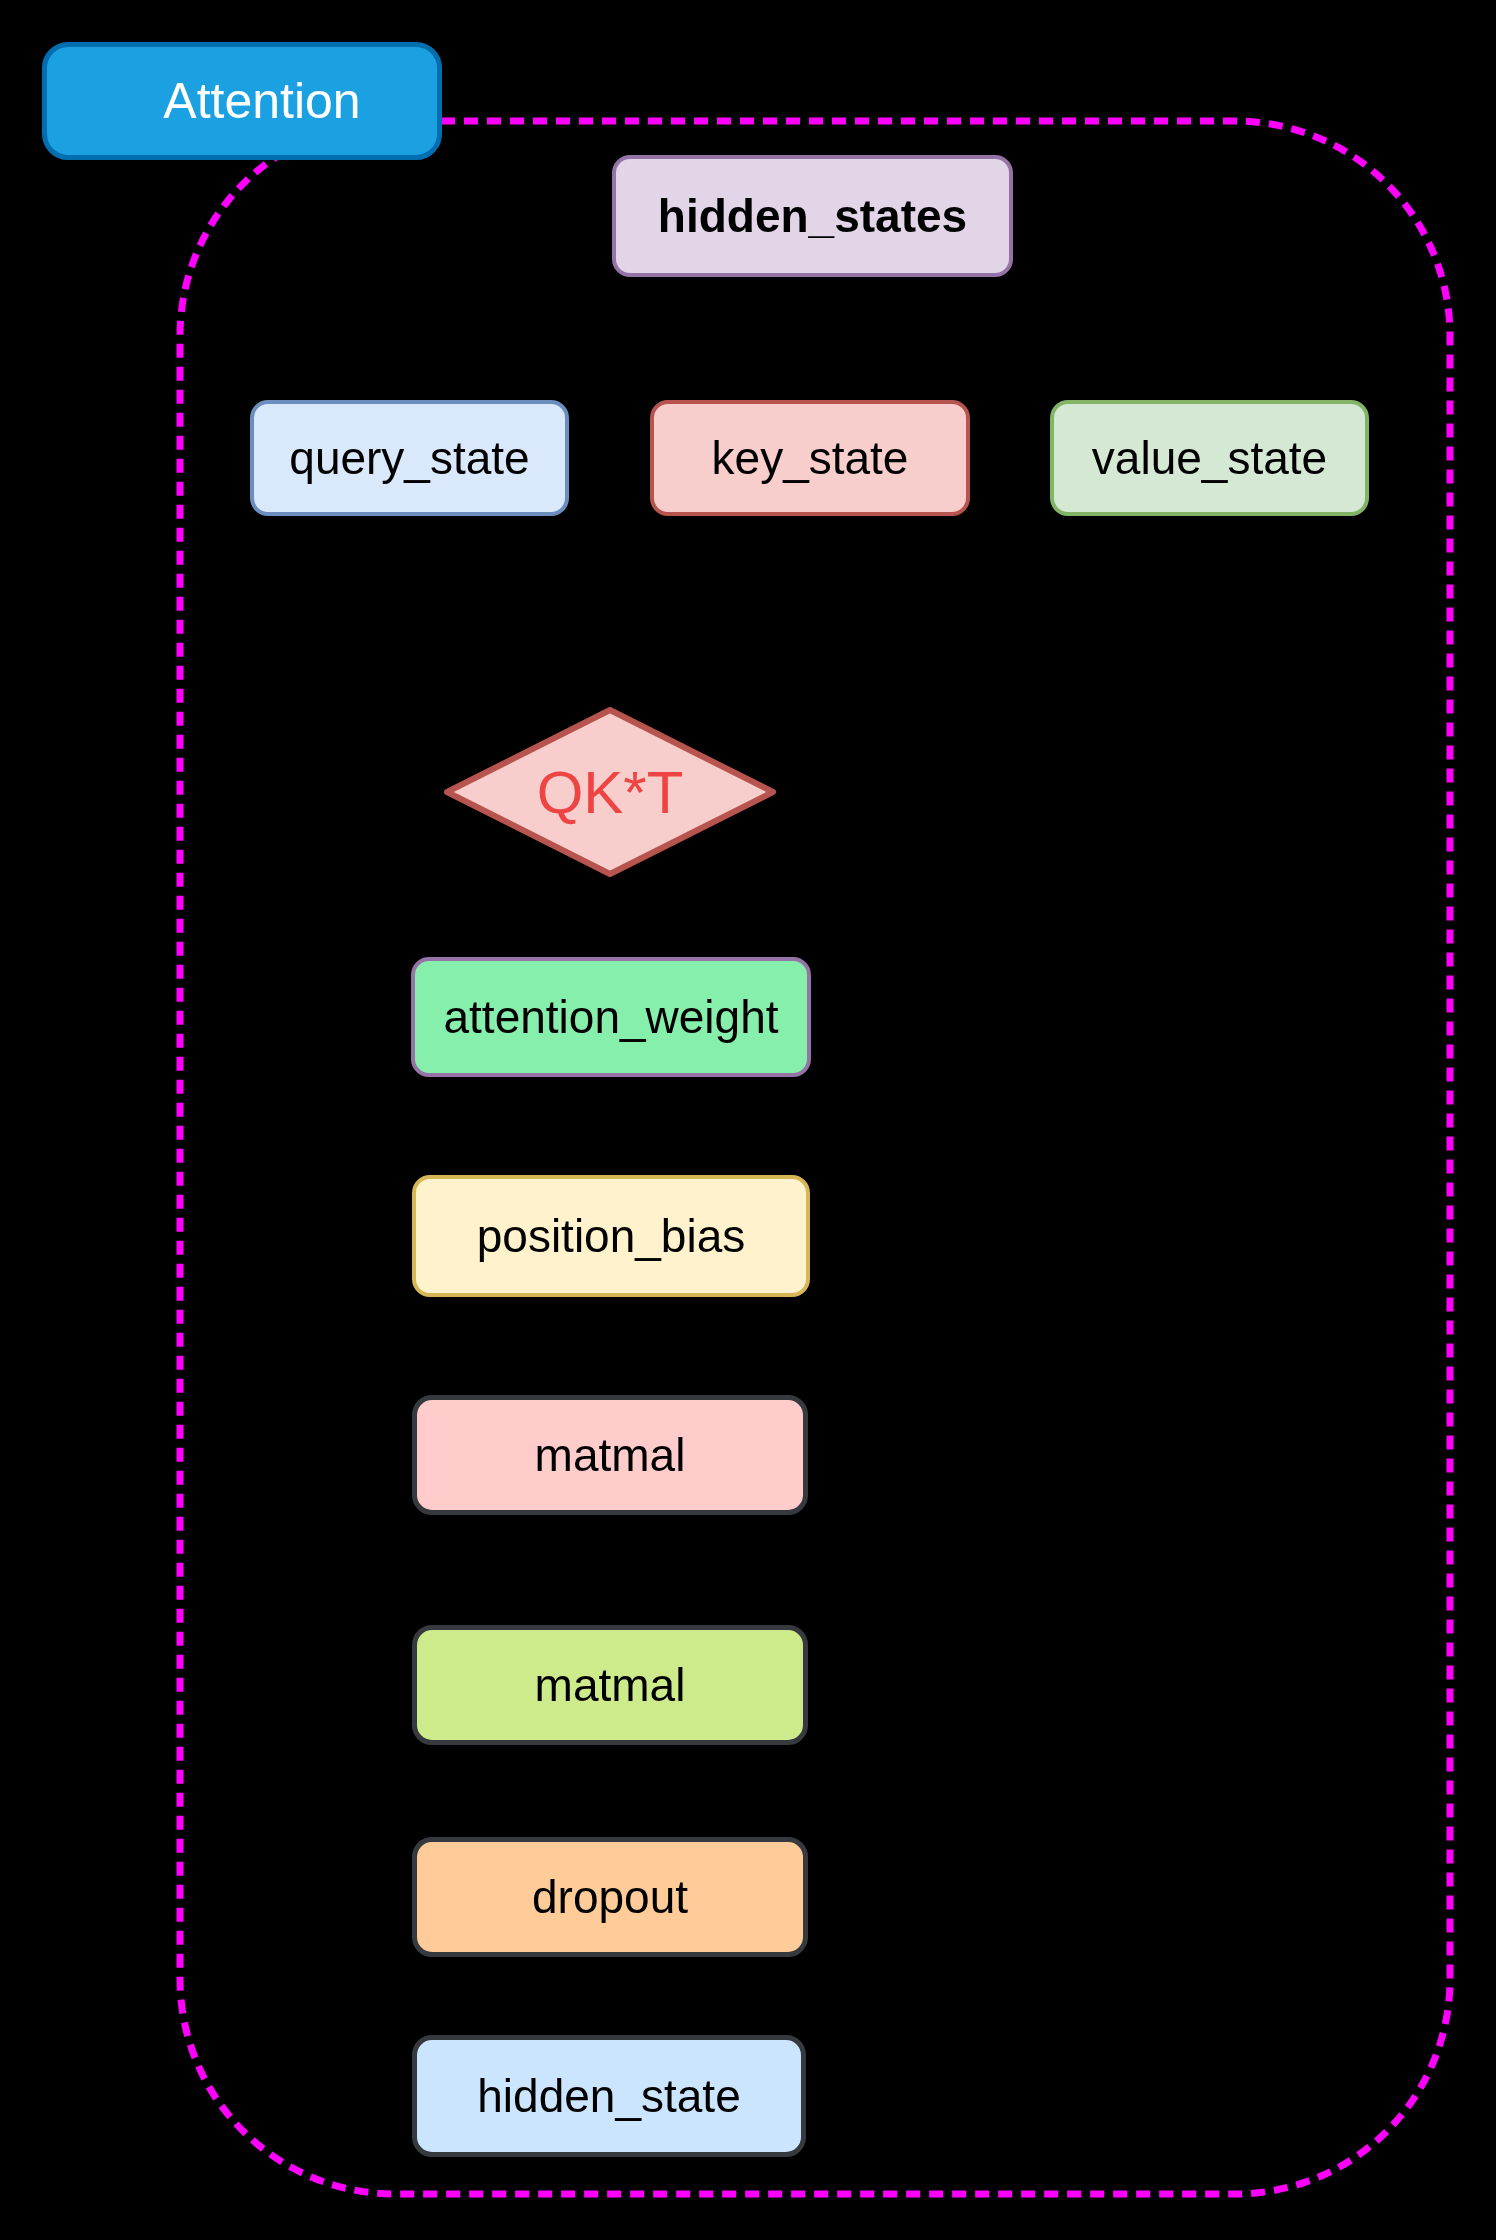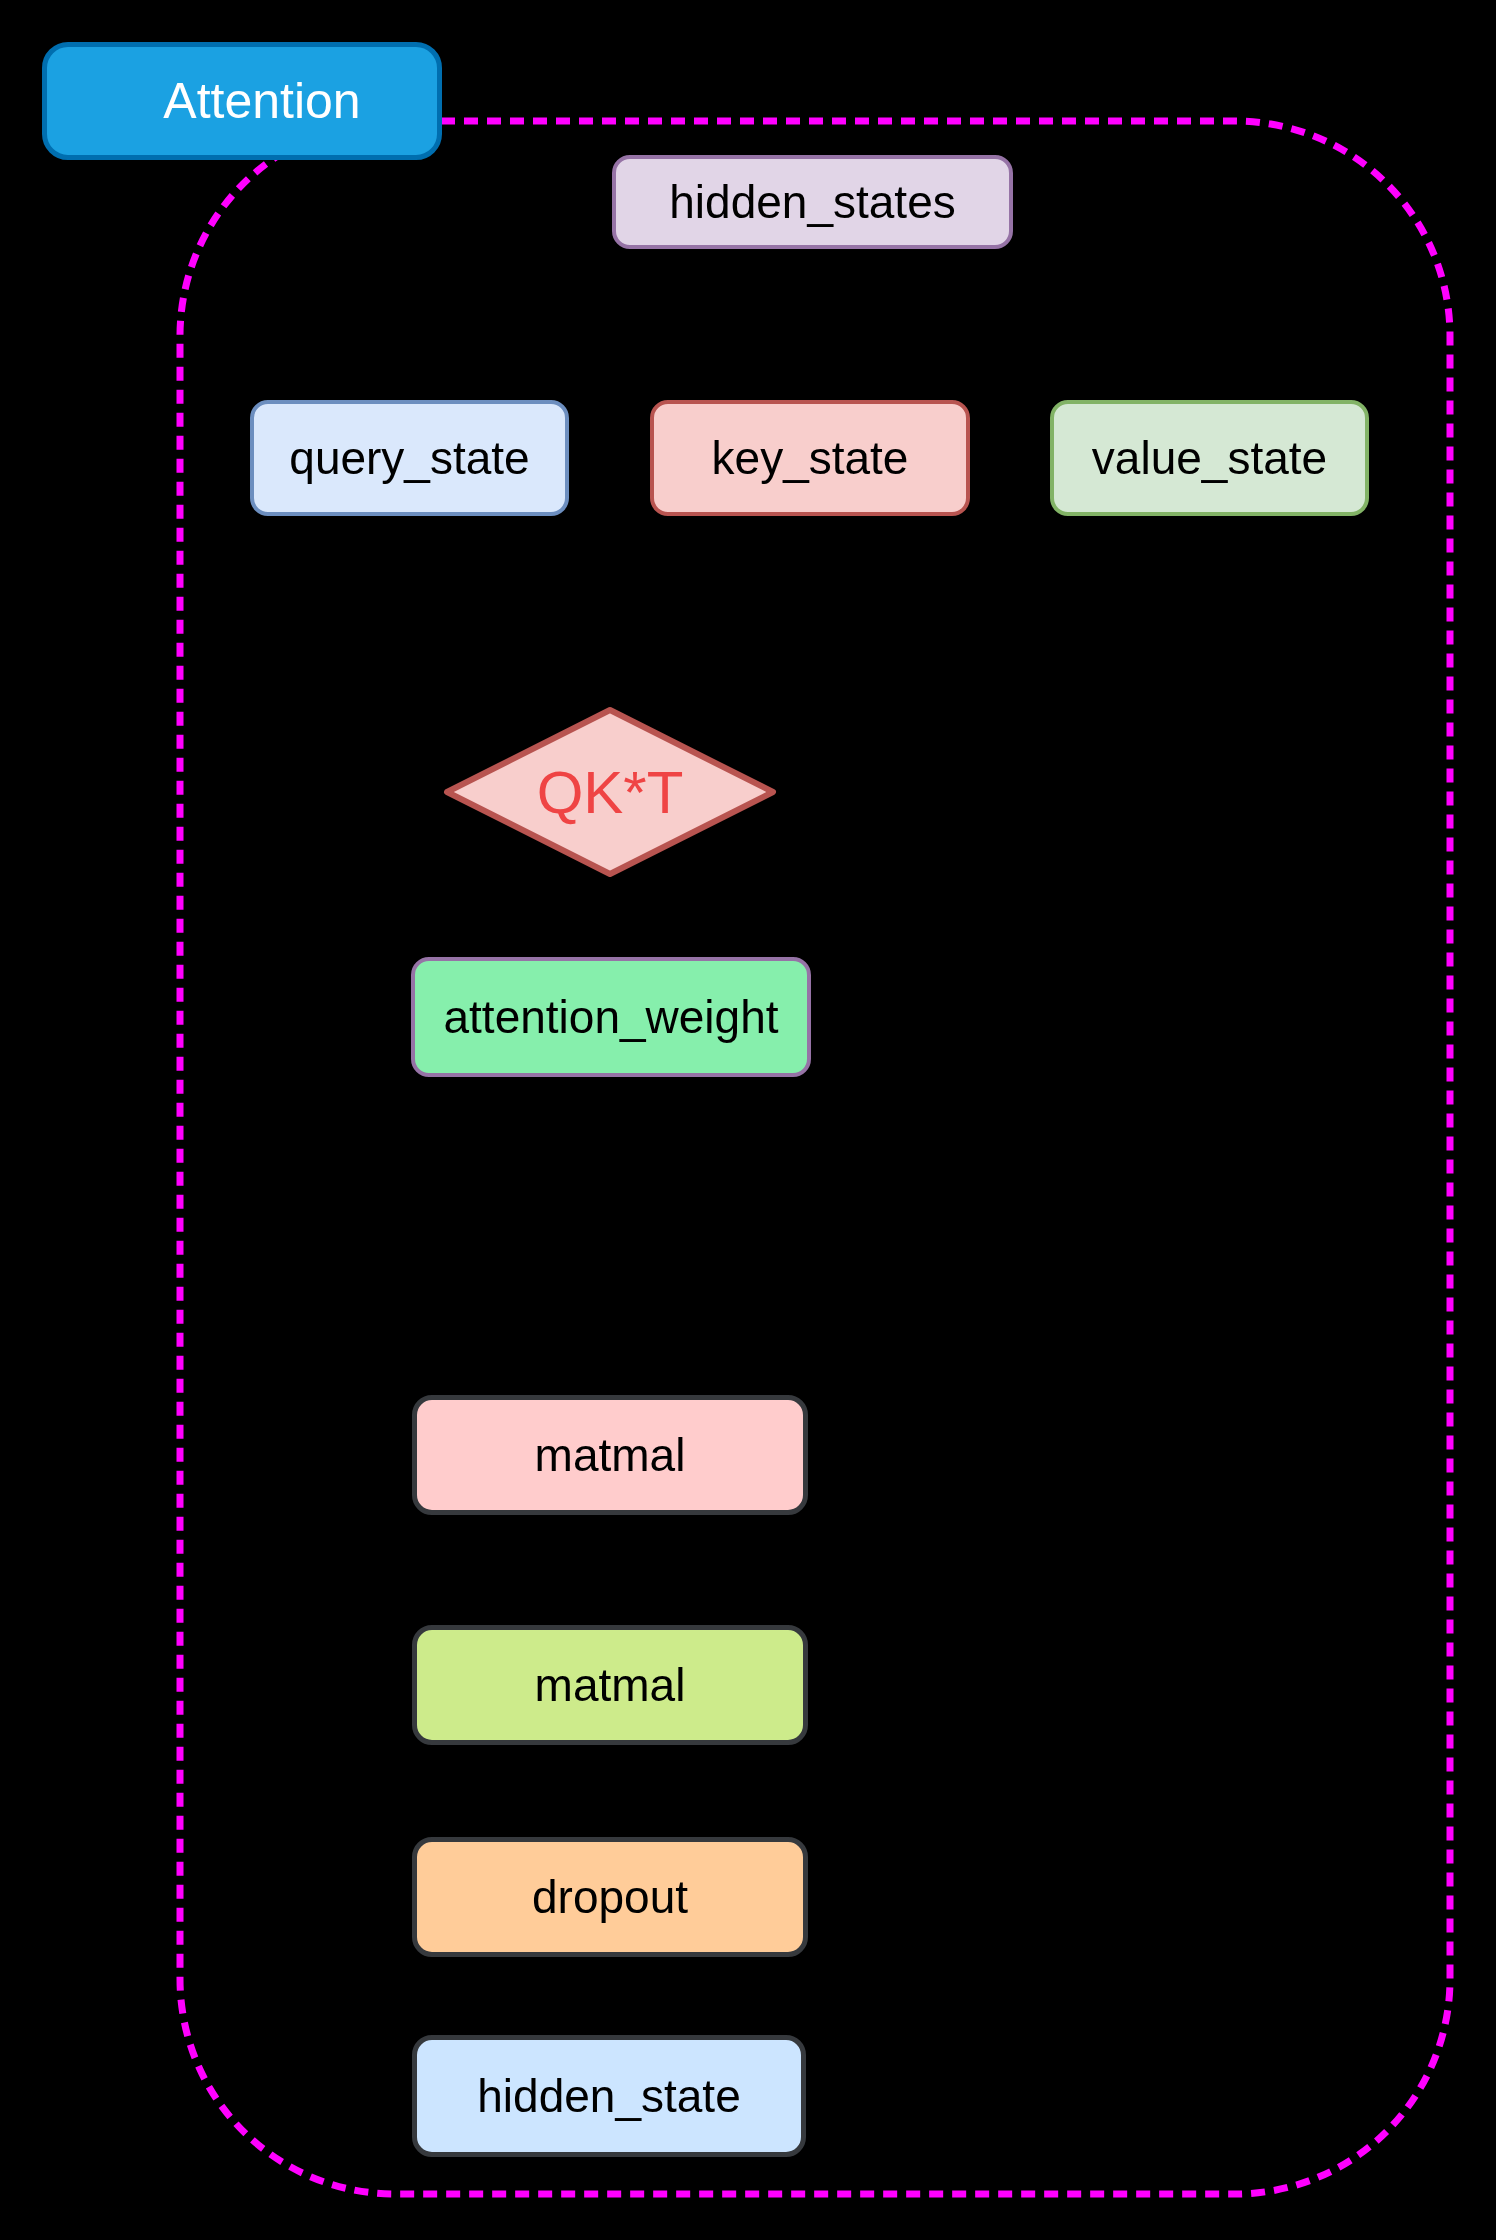--- a/index.html
+++ b/index.html
@@ -38,21 +38,21 @@
   .node.dark-border {
     border-width: 5px;
     border-radius: 20px;
   }
   
   .title-node {
     left: 42px; top: 42px; width: 400px; height: 118px;
     border-width: 5px; border-radius: 26px;
     font-size: 50px; color: #ffffff; padding-left: 40px;
   }
-  .n-hidden-states    { left: 612px;  top: 155px;  width: 401px; height: 94px; }
+  .n-hidden-states    { left: 612px;  top: 155px;  width: 401px; height: 122px; font-weight: bold; }
   .n-query-state      { left: 250px;  top: 400px;  width: 319px; height: 116px; }
   .n-key-state        { left: 650px;  top: 400px;  width: 320px; height: 116px; }
   .n-value-state      { left: 1050px; top: 400px;  width: 319px; height: 116px; }
   .n-attention-weight { left: 411px;  top: 957px;  width: 400px; height: 120px; }
   .n-position-bias    { left: 412px;  top: 1175px; width: 398px; height: 122px; }
   .n-softmax          { left: 412px;  top: 1395px; width: 396px; height: 120px; }
   .n-matmal           { left: 412px;  top: 1625px; width: 396px; height: 120px; }
   .n-dropout          { left: 412px;  top: 1837px; width: 396px; height: 120px; }
   .n-hidden-state     { left: 412px;  top: 2035px; width: 394px; height: 122px; }
   .diamond-label {
@@ -79,20 +79,21 @@
   <div class="node n-query-state" style="background-color: rgb(218, 232, 252); border-color: rgb(108, 142, 191);">query_state</div>
 
   <div class="node n-key-state" style="background-color: rgb(248, 206, 204); border-color: rgb(184, 84, 80);">key_state</div>
 
   <div class="node n-value-state" style="background-color: rgb(213, 232, 212); border-color: rgb(130, 179, 102);">value_state</div>
 
   <div class="diamond-label">QK*T</div>
 
   <div class="node n-attention-weight" style="background-color: #86efac; border-color: rgb(150, 115, 166);">attention_weight</div>
 
+  <div class="node n-position-bias" style="background-color: rgb(255, 242, 204); border-color: rgb(214, 182, 86);">position_bias</div>
 
   <div class="node n-softmax dark-border" style="background-color: rgb(255, 204, 204); border-color: rgb(54, 57, 61);">matmal</div>
 
   <div class="node n-matmal dark-border" style="background-color: rgb(205, 235, 139); border-color: rgb(54, 57, 61);">matmal</div>
 
   <div class="node n-dropout dark-border" style="background-color: rgb(255, 204, 153); border-color: rgb(54, 57, 61);">dropout</div>
 
   <div class="node n-hidden-state dark-border" style="background-color: rgb(204, 229, 255); border-color: rgb(54, 57, 61);">hidden_state</div>
 
 </div>

